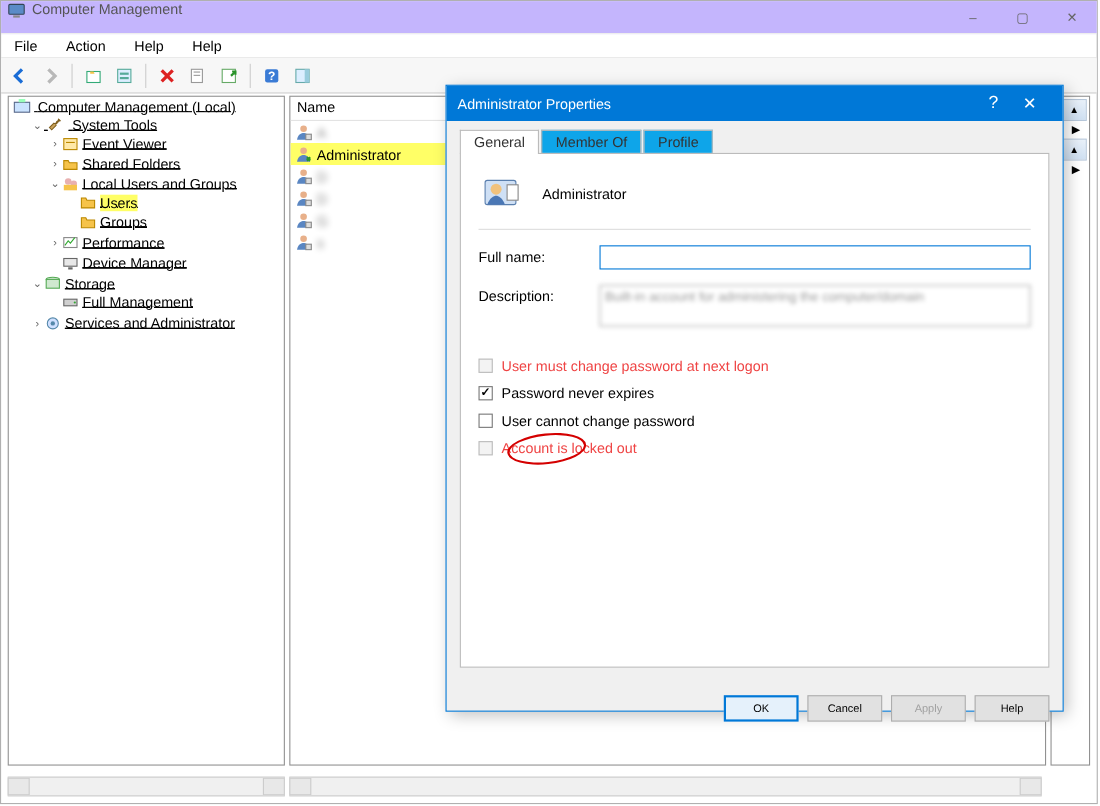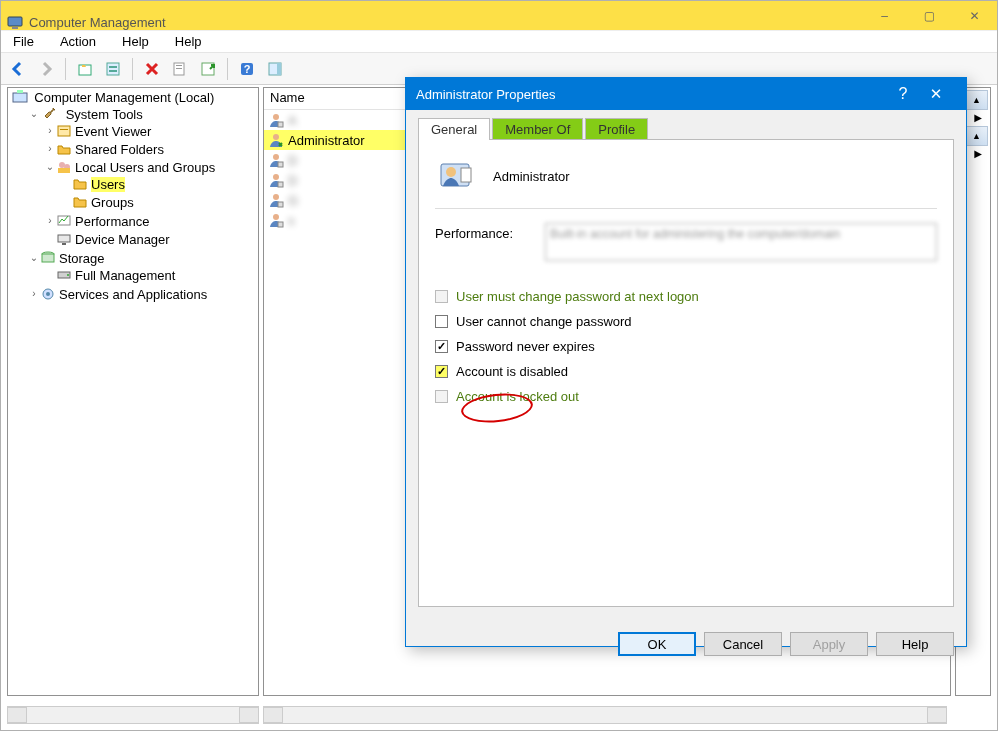--- a/index.html
+++ b/index.html
@@ -1,36 +1,36 @@
 <!DOCTYPE html>
 <html><head>
 <meta charset="utf-8">
 <style>
   * { box-sizing: border-box; font-family: "Segoe UI", Tahoma, sans-serif; }
   body { margin:0; background:#fff; width:1000px; height:733px; overflow:hidden; font-size:12px; color:#000;}
   .window { border:1px solid #b0b0b0; width:998px; height:731px; position:relative; background:#fff;}
   
-  .titlebar { height:30px; display:flex; align-items:flex-end; padding:0 0 0 6px; background:#fde047; border-bottom:1px solid #eee;}
+  .titlebar { height:30px; display:flex; align-items:flex-start; padding:0 0 0 6px; background:#c4b5fd; border-bottom:1px solid #eee;}
   .titlebar .icon { width:16px; height:16px; margin-right:6px; }
   .titlebar .title { flex:1; color:#555; font-size:13px;}
   .winbtn { width:45px; height:29px; display:flex; align-items:center; justify-content:center; color:#666;}
   
   .menubar { height:22px; display:flex; align-items:center; padding:0 6px; gap:14px; border-bottom:1px solid #e5e5e5; font-size:13px;}
   .menubar span { padding:2px 6px;}
   
   .toolbar { height:32px; display:flex; align-items:center; padding:0 4px; gap:2px; border-bottom:1px solid #d0d0d0; background:#f7f7f7;}
   .tbtn { width:26px; height:26px; display:flex; align-items:center; justify-content:center; border:1px solid transparent; border-radius:2px;}
   .tsep { width:1px; height:22px; background:#ccc; margin:0 4px;}
   
   .main { position:absolute; top:86px; bottom:34px; left:0; right:0; display:flex; }
   .pane-left { width:252px; border:1px solid #919191; margin:0 2px 0 6px; background:#fff; overflow:auto; }
   .pane-mid  { flex:1; border:1px solid #919191; margin:0 2px; background:#fff; overflow:auto; }
   .pane-right{ width:36px; border:1px solid #919191; margin:0 6px 0 2px; background:#fff; position:relative;}
   
-  .tree ul{ list-style:none; margin:0; padding-left:16px;}
+  .tree ul{ list-style:none; margin:0; padding-left:16px;text-decoration:underline;}
   .tree>ul{ padding-left:4px;}
   .tree li{ white-space:nowrap; padding:1px 0;}
   .twist { display:inline-block; width:12px; text-align:center; color:#666; font-size:10px; cursor:default;}
   .nodeicon{ display:inline-block; width:16px; height:16px; vertical-align:middle; margin-right:3px;}
   .nodelabel{ vertical-align:middle; font-size:13px;}
   .hl-yellow{ background:#ffff66;}
   
   .listhdr{ height:22px; border-bottom:1px solid #e3e3e3; padding:2px 6px; font-size:13px;}
   .listitem{ display:flex; align-items:center; height:20px; padding:0 4px; gap:4px; font-size:13px;}
   .listitem.sel { background:#ffff66;}
@@ -44,38 +44,38 @@
   .hscroll .track::before, .hscroll .track::after{ content:""; position:absolute; top:0; bottom:0; width:18px; background:#e8e8e8; border:1px solid #ccc;}
   .hscroll .track::before{left:-1px;} .hscroll .track::after{right:-1px;}
   
   .dialog { position:absolute; left:404px; top:76px; width:562px; height:570px; border:1px solid #0078d7; box-shadow:4px 4px 14px rgba(0,0,0,.25); background:#f0f0f0; z-index:10;}
   .dlg-title{ height:32px; background:#0078d7; color:#fff; display:flex; align-items:center; padding:0 10px; font-size:13px;}
   .dlg-title .t{ flex:1;}
   .dlg-title .q{ width:26px; text-align:center; font-size:16px;}
   .dlg-title .x{ width:40px; text-align:center; font-size:15px;}
   .dlg-body{ padding:8px 12px 15px 12px;}
   .tabs{ display:flex; align-items:flex-end; position:relative; margin-bottom:-1px; font-size:13px;}
-  .tab{ padding:3px 12px; border:1px solid #bbb; background:#84cc16; margin-right:2px; border-bottom:none; color:#333;}
+  .tab{ padding:3px 12px; border:1px solid #bbb; background:#0ea5e9; margin-right:2px; border-bottom:none; color:#333;}
   .tab.active{ background:#fff; position:relative; z-index:2;}
   .tabpane{ background:#fff; border:1px solid #bbb; height:468px; padding:14px 16px; font-size:13px;}
   .usersummary{ display:flex; align-items:center; gap:18px; padding:4px 0 14px 4px; border-bottom:1px solid #ddd;}
   .usericon-big{ width:36px; height:36px;}
   .formrow{ display:flex; align-items:flex-start; margin:14px 0 0 0;}
   .formrow label{ width:110px; padding-top:3px;}
   .formrow .txt{ flex:1; border:1px solid #0078d7; outline:none; height:22px; padding:2px 4px; font-size:13px; background:#fff;}
   .formrow .txta{ flex:1; border:1px solid #a9a9a9; height:38px; padding:3px 4px; background:#fff; filter:blur(2px); color:#999; font-size:12px;}
   .chkrow{ display:flex; align-items:center; gap:8px; margin-top:10px; font-size:13px;}
-  .chkrow.dis{ color:#4d7c0f;}
+  .chkrow.dis{ color:#ef4444;}
   .chk{ width:13px; height:13px; border:1px solid #777; background:#fff; display:inline-flex; align-items:center; justify-content:center; font-size:11px; line-height:1;}
   .chk.dis{ border-color:#bbb; background:#f3f3f3;}
   .chk.on::after{ content:"✓"; color:#000; font-weight:bold;}
   .chk.hl{ background:#ffff66;}
   .circle-ann{ position:absolute; border:2px solid #d40000; border-radius:50%; width:72px; height:28px; transform:rotate(-6deg); pointer-events:none;}
   .dlg-buttons{ display:flex; justify-content:flex-end; gap:8px; padding:10px 12px;}
-  .btn{ width:78px; height:24px; border:1px solid #adadad; background:#e1e1e1; font-size:13px; display:flex; align-items:center; justify-content:center;}
+  .btn{ width:68px; height:24px; border:1px solid #adadad; background:#e1e1e1; font-size:10px; display:flex; align-items:center; justify-content:center;}
   .btn.primary{ border:2px solid #0078d7; background:#e5f1fb;}
   .btn.dis{ color:#a0a0a0;}
   
   svg{ display:block;}
 </style>
 </head>
 <body>
 
 <div class="window">
 
@@ -220,21 +220,21 @@
               <ul>
                   <li><span class="twist"></span><span class="nodeicon"><svg viewBox="0 0 16 16">
                         <rect x="2" y="5" width="12" height="6" fill="#d0d0d0" stroke="#666"></rect>
                         <circle cx="12" cy="8" r="1" fill="#3a3"></circle>
                       </svg></span><span class="nodelabel">Full Management</span></li>
                 </ul>
             </li>
             <li><span class="twist">›</span><span class="nodeicon"><svg viewBox="0 0 16 16">
                     <circle cx="8" cy="8" r="5" fill="#d0e0ff" stroke="#58a"></circle>
                     <circle cx="8" cy="8" r="2" fill="#58a"></circle>
-                  </svg></span><span class="nodelabel">Services and Applications</span></li>
+                  </svg></span><span class="nodelabel">Services and Administrator</span></li>
           </ul>
         </li>
       </ul>
     </div>
 
     <div class="pane-mid">
       <div class="listhdr">Name</div>
       <div id="user-list">
           <div class="listitem">
             <span class="usericon">
@@ -332,41 +332,41 @@
                 <rect x="2" y="6" width="28" height="22" rx="2" fill="#cfe0f5" stroke="#5a7fae"></rect>
                 <circle cx="12" cy="14" r="5" fill="#f1c27d"></circle>
                 <path d="M4 28c2-6 6-8 8-8s6 2 8 8" fill="#4a77b5"></path>
                 <rect x="22" y="10" width="10" height="14" fill="#fff" stroke="#888"></rect>
               </svg>
           </span>
           <span>Administrator</span>
         </div>
 
         <div class="formrow">
-          <label>Performance:</label>
+          <label>Full name:</label>
+          <input class="txt" type="text" value="" style="">
+        </div>
+        <div class="formrow">
+          <label>Description:</label>
           <div class="txta">Built-in account for administering the computer/domain</div>
         </div>
 
         <div style="height:18px"></div>
 
         <div class="chkrow dis">
           <span class="chk dis"></span>
           <span>User must change password at next logon</span>
         </div>
         <div class="chkrow">
+          <span class="chk on"></span>
+          <span>Password never expires</span>
+        </div>
+        <div class="chkrow">
           <span class="chk"></span>
           <span>User cannot change password</span>
-        </div>
-        <div class="chkrow">
-          <span class="chk on"></span>
-          <span>Password never expires</span>
-        </div>
-        <div class="chkrow">
-          <span class="chk on hl"></span>
-          <span>Account is disabled</span>
         </div>
         <div class="chkrow dis">
           <span class="chk dis"></span>
           <span>Account is locked out</span>
         </div>
 
         <div class="circle-ann" style="left:42px; top:254px;"></div>
       </div>
     </div>
     <div class="dlg-buttons">

